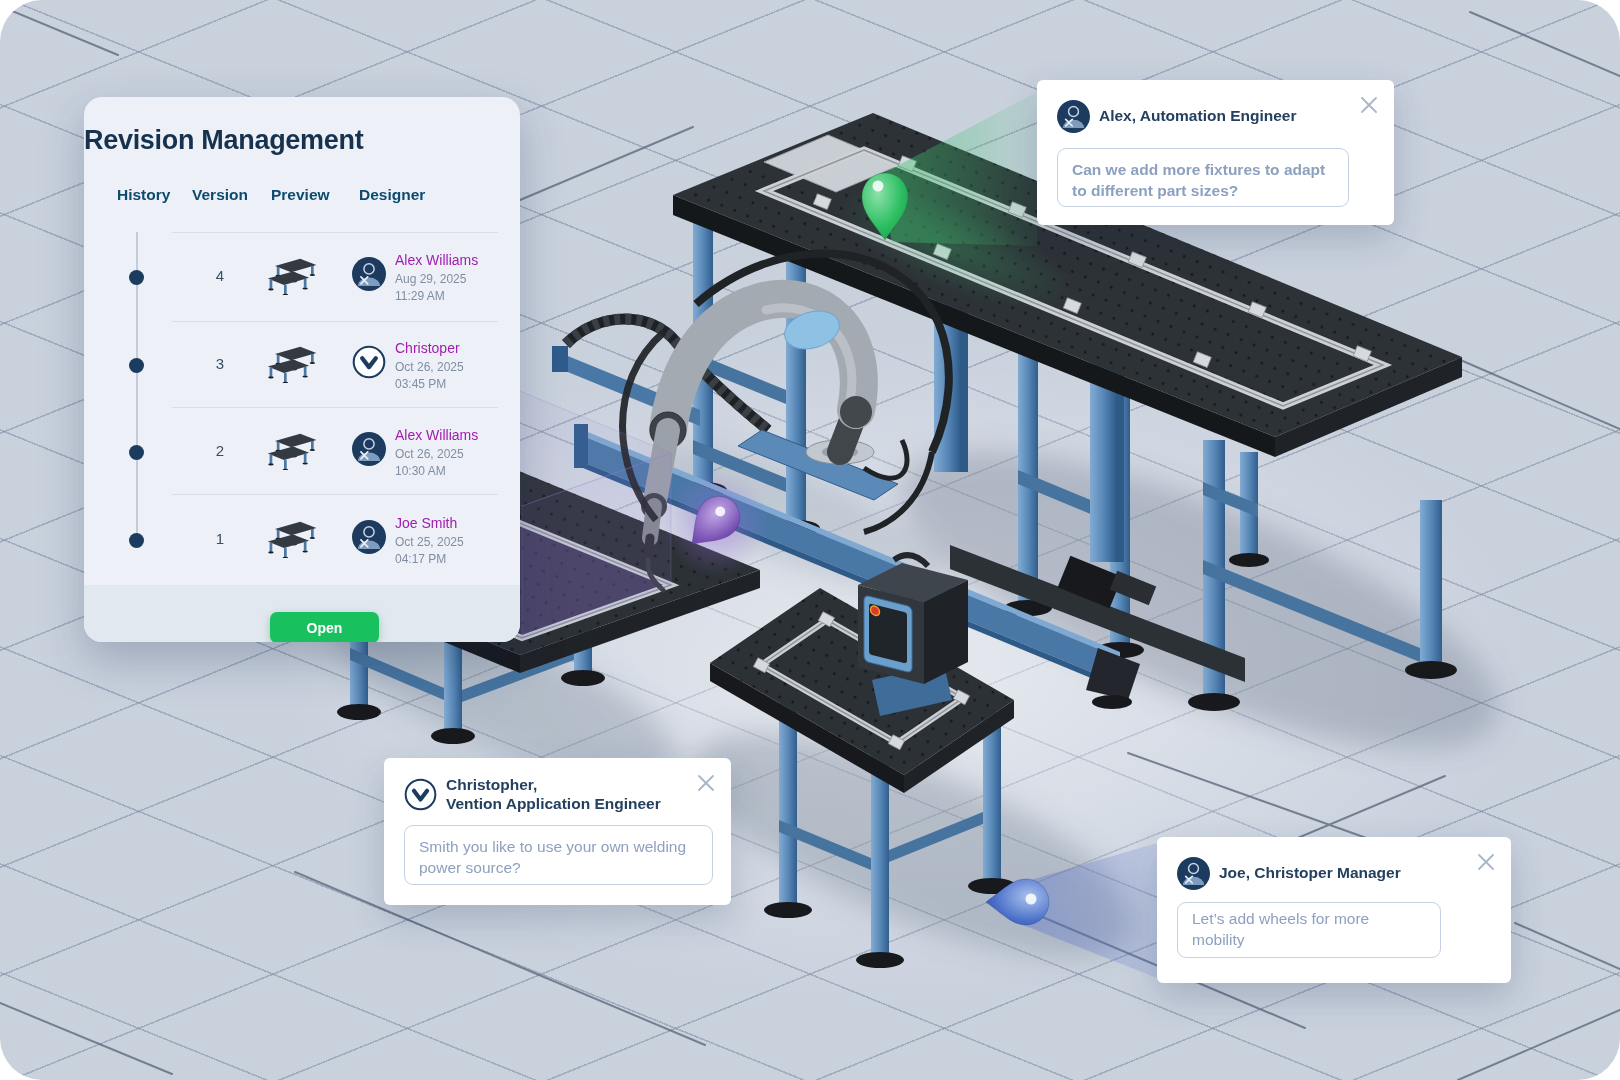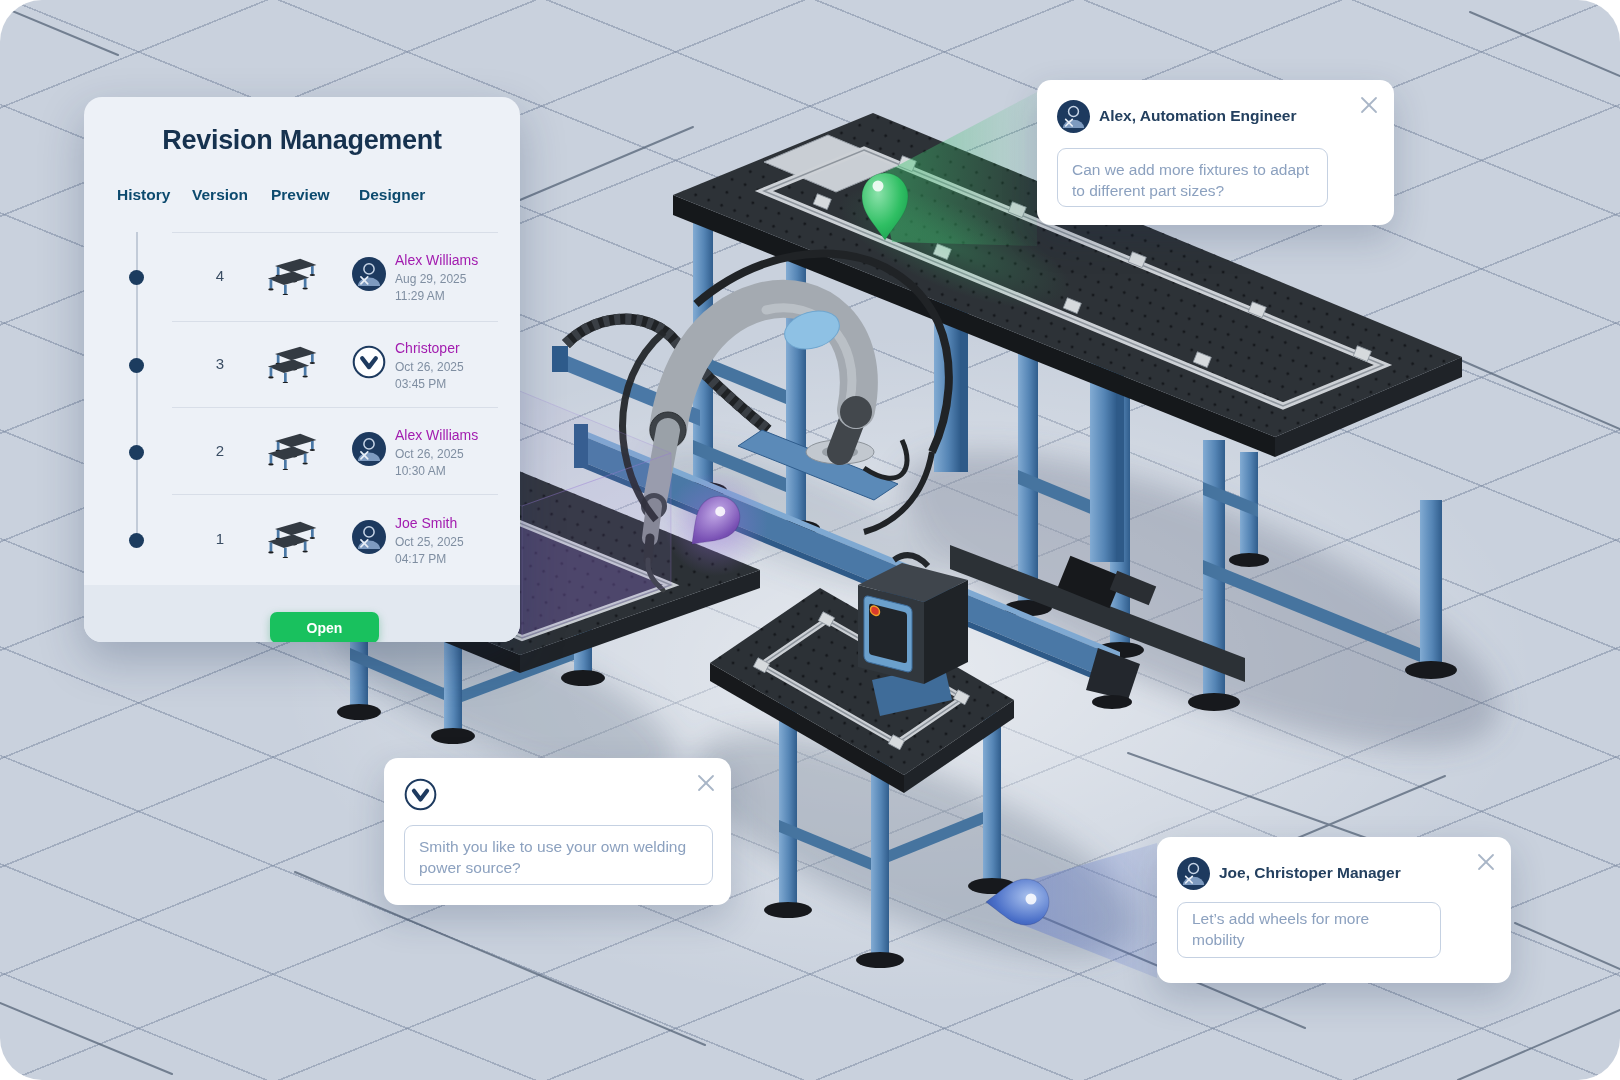--- a/index.html
+++ b/index.html
@@ -7,50 +7,50 @@
     background:
       radial-gradient(900px 480px at 56% 62%, rgba(255,255,255,.55), rgba(255,255,255,0) 70%),
       repeating-linear-gradient(22deg, rgba(122,136,160,0) 0 99px, rgba(122,136,160,.5) 99px 100.6px),
       repeating-linear-gradient(-22deg, rgba(122,136,160,0) 0 99px, rgba(122,136,160,.5) 99px 100.6px),
       #c9d1dd;}
   .scene{position:absolute;left:0;top:0;width:1620px;height:1080px;z-index:1;}
 
   
   .rev-panel{position:absolute;left:84px;top:97px;width:436px;height:545px;background:#edf1f7;
     border-radius:18px;box-shadow:0 18px 45px rgba(25,45,80,.25);z-index:5;overflow:hidden;}
-  .rev-title{position:absolute;top:28px;left:0;width:100%;text-align:center;font-size:27px;font-weight:700;
+  .rev-title{position:absolute;top:28px;left:0;width:100%;text-align:left;font-size:27px;font-weight:700;
     color:#16324f;letter-spacing:-.3px;}
   .rev-head{position:absolute;top:89px;font-size:15.5px;font-weight:700;color:#0c4a6e;}
   .rev-sep{position:absolute;left:88px;width:326px;height:0;border-top:1.5px solid #d8dee8;}
   .rev-line{position:absolute;left:52px;top:135px;width:2px;height:308px;background:#c2cbd8;}
   .rev-dot{position:absolute;left:45px;width:15px;height:15px;border-radius:50%;background:#1c3c5f;}
   .rev-row{position:absolute;left:0;width:100%;height:86px;}
   .rev-ver{position:absolute;left:108px;top:33px;width:56px;text-align:center;font-size:15px;color:#3a4d63;}
   .rev-ico{position:absolute;left:182px;top:21px;width:54px;height:40px;}
   .rev-av{position:absolute;left:268px;top:23px;width:34px;height:34px;}
   .rev-txt{position:absolute;left:311px;top:18px;}
   .rev-name{font-size:14px;color:#a21caf;margin-bottom:3px;}
   .rev-sub{font-size:12px;color:#7f8ea1;line-height:1.4;}
   .rev-footer{position:absolute;left:0;top:488px;width:100%;height:57px;background:#e2e8f0;}
   .open-btn{position:absolute;left:186px;top:515px;width:109px;height:31px;border:none;border-radius:7px;
     background:#19c15e;color:#ffffff;font-size:14px;font-weight:700;font-family:"Liberation Sans",sans-serif;
     cursor:pointer;box-shadow:0 3px 8px rgba(20,150,80,.35);}
 
   
-  .card{position:absolute;background:#ffffff;border-radius:14px;box-shadow:0 14px 36px rgba(25,45,80,.20);z-index:6;}
+  .card{position:absolute;background:#ffffff;border-radius:6px;box-shadow:0 14px 36px rgba(25,45,80,.20);z-index:6;}
   .card-alex{left:1037px;top:80px;width:357px;height:145px;}
   .card-chris{left:384px;top:758px;width:347px;height:147px;}
   .card-joe{left:1157px;top:837px;width:354px;height:146px;}
   .card-av{position:absolute;left:20px;top:20px;width:33px;height:33px;}
   .card-name{position:absolute;left:62px;top:26px;font-size:15.5px;font-weight:700;color:#24405f;line-height:1.25;}
   .card-chris .card-name{top:17px;}
   .card-close{position:absolute;top:14px;right:14px;width:22px;height:22px;cursor:pointer;}
   .comment-input{position:absolute;left:20px;border:1.5px solid #c5d1e2;border-radius:9px;background:#fff;
     font-size:15.5px;color:#8ca1bf;line-height:1.35;padding:11px 14px;box-sizing:border-box;cursor:text;}
-  .card-alex .comment-input{top:68px;width:271px;height:59px;}
+  .card-alex .comment-input{top:68px;width:292px;height:59px;font-weight:bold;}
   .card-chris .comment-input{top:67px;width:309px;height:60px;}
   .card-joe .comment-input{top:65px;width:264px;height:56px;display:flex;align-items:center;}
 </style>
 </head>
 <body>
 
 <div class="canvas">
 
 <svg class="scene" viewBox="0 0 1620 1080">
   <defs>
@@ -439,20 +439,24 @@
   <svg class="card-close">
         <use href="#closeX"></use>
       </svg>
   <div class="comment-input" role="textbox">Can we add more fixtures to adapt to different part sizes?</div>
 </div>
 
 <div class="card card-chris">
   <svg class="card-av">
         <use href="#ventionLogo"></use>
       </svg>
+  <div class="card-name">
+    <div>Christopher,</div>
+    <div>Vention Application Engineer</div>
+  </div>
   <svg class="card-close">
         <use href="#closeX"></use>
       </svg>
   <div class="comment-input" role="textbox">Smith you like to use your own welding power source?</div>
 </div>
 
 <div class="card card-joe">
   <svg class="card-av">
         <use href="#personAvatar"></use>
       </svg>

